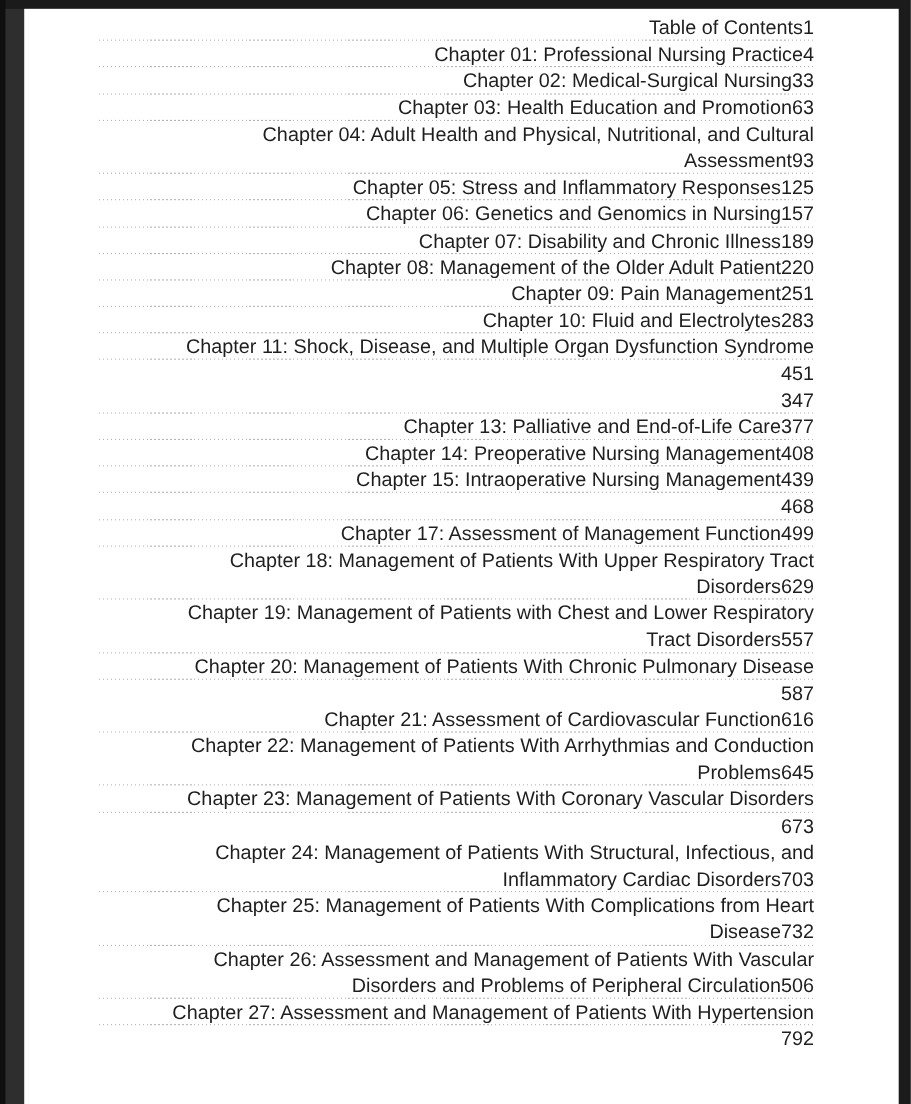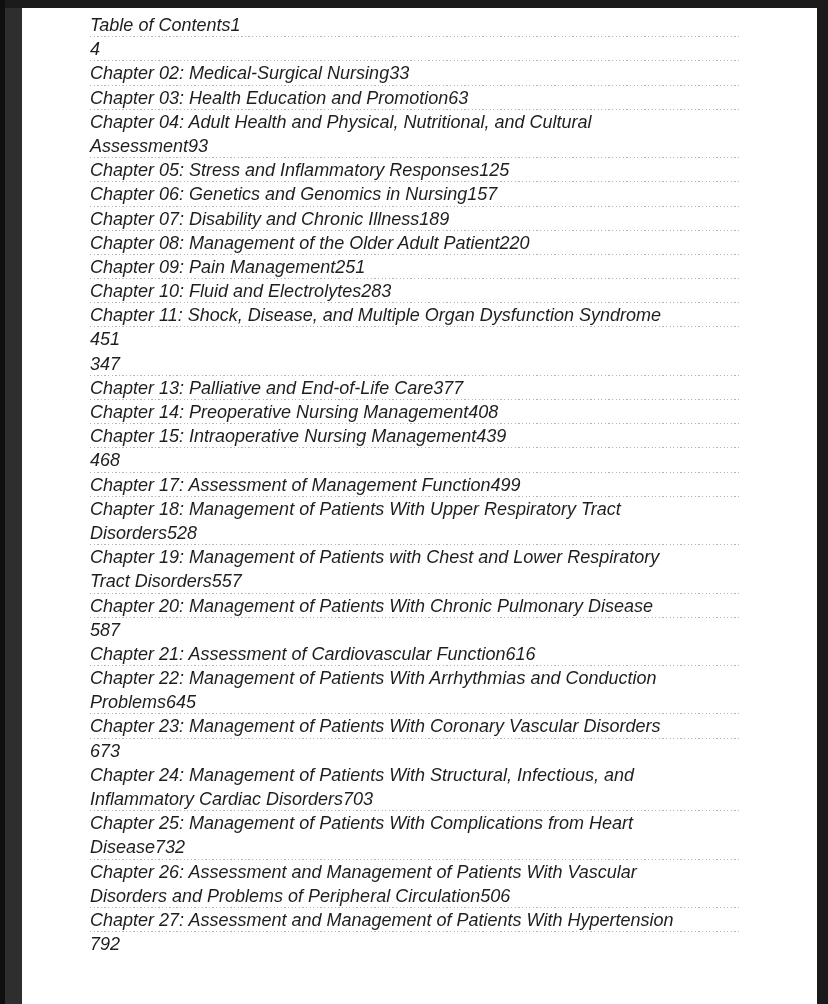--- a/index.html
+++ b/index.html
@@ -25,24 +25,23 @@
   .toc {
     margin: 5px 0 0 68px;
     width: 650px;
     color: #1e1e1e;
     font-size: 18px;
     line-height: 24.2px;
   }
   .toc-entry { display: block; }
   .toc-line {
     display: flex;
-    justify-content: flex-start;
+    justify-content: flex-end;
     align-items: baseline;
     height: 24.2px;
-    font-style: italic;
   }
   .toc-line.rule {
     background: repeating-linear-gradient(to right, #b4b4b4 0 1.3px, transparent 1.3px 3.6px)
                 left bottom / 100% 1px no-repeat;
   }
   .toc-title { white-space: nowrap; }
   .toc-page  { white-space: nowrap; text-align: right; }
 </style>
 </head>
 <body>
@@ -53,20 +52,21 @@
 <div class="page">
   <div class="toc">
       <div class="toc-entry">
         <div class="toc-line rule">
     <span class="toc-title">Table of Contents</span>
     <span class="toc-page">1</span>
   </div>
       </div>
       <div class="toc-entry">
         <div class="toc-line rule">
+    <span class="toc-title">Chapter 01: Professional Nursing Practice</span>
     <span class="toc-page">4</span>
   </div>
       </div>
       <div class="toc-entry">
         <div class="toc-line rule">
     <span class="toc-title">Chapter 02: Medical-Surgical Nursing</span>
     <span class="toc-page">33</span>
   </div>
       </div>
       <div class="toc-entry">
@@ -165,21 +165,21 @@
     <span class="toc-page">499</span>
   </div>
       </div>
       <div class="toc-entry">
         <div class="toc-line">
     <span class="toc-title">Chapter 18: Management of Patients With Upper Respiratory Tract</span>
     <span class="toc-page"></span>
   </div>
         <div class="toc-line rule">
     <span class="toc-title">Disorders</span>
-    <span class="toc-page">528</span>
+    <span class="toc-page">629</span>
   </div>
       </div>
       <div class="toc-entry">
         <div class="toc-line">
     <span class="toc-title">Chapter 19: Management of Patients with Chest and Lower Respiratory</span>
     <span class="toc-page"></span>
   </div>
         <div class="toc-line rule">
     <span class="toc-title">Tract Disorders</span>
     <span class="toc-page">557</span>

